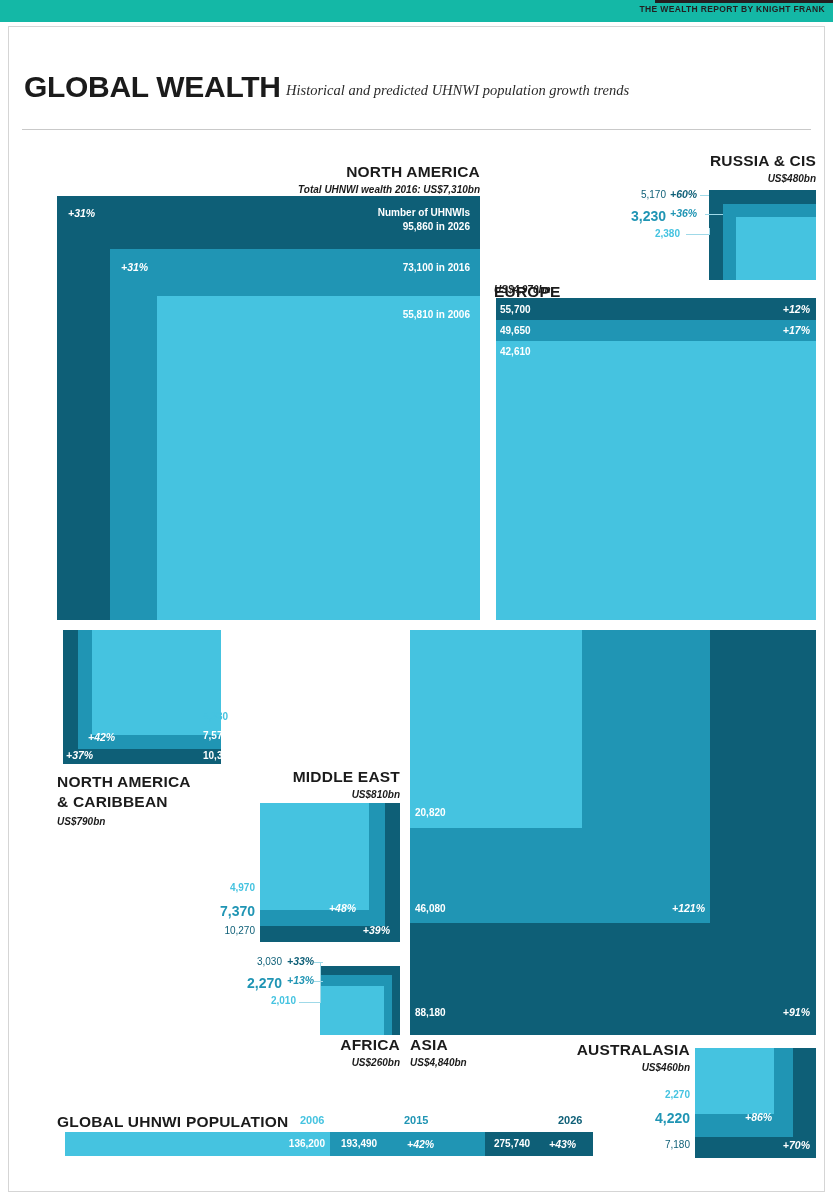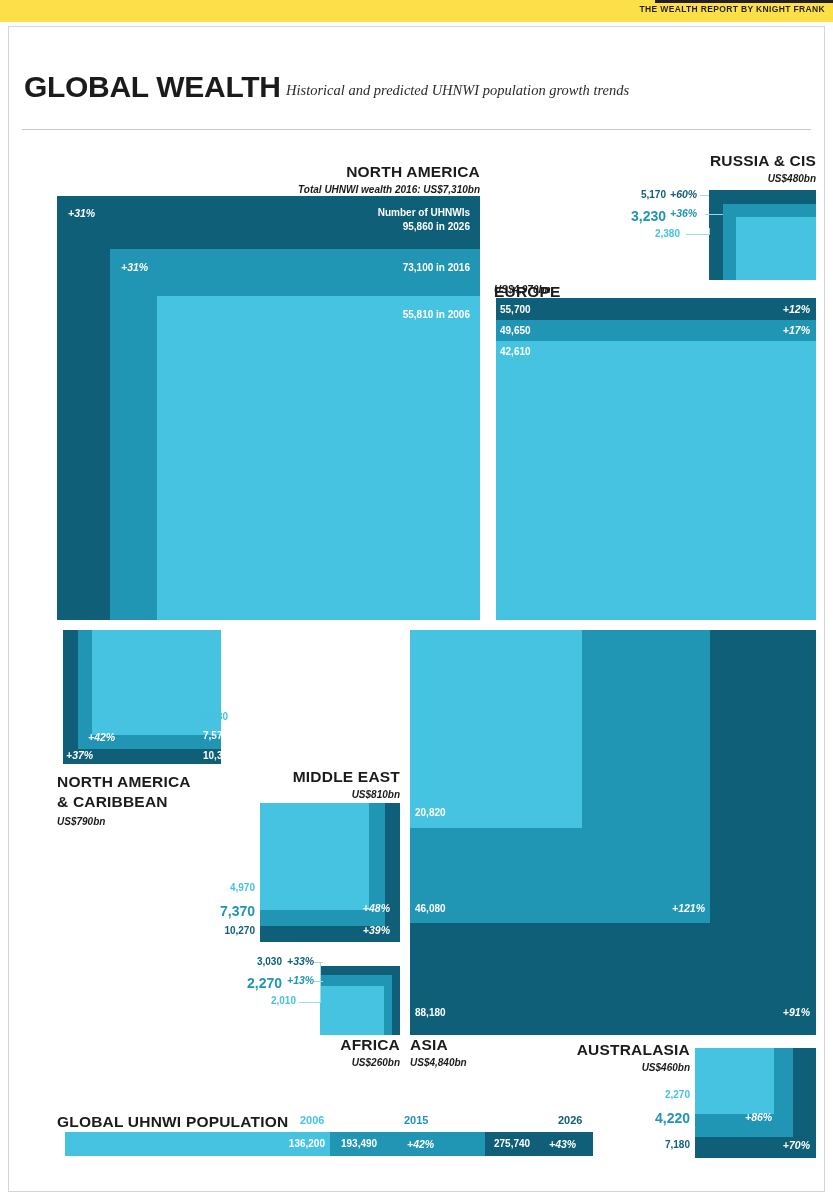--- a/index.html
+++ b/index.html
@@ -9,21 +9,21 @@
     font-family:"Liberation Sans", sans-serif;
     color:#1b1b1b;
     overflow:hidden;
     position:relative;
   }
   .page{position:absolute;left:0;top:0;width:833px;height:1200px;}
 
   
   .topbar{
     position:absolute;left:0;top:0;width:833px;height:22px;
-    background:#fde047;
+    background:#14b8a6;
   }
   .topbar .rule{
     position:absolute;left:655px;top:0;width:178px;height:3px;background:#231f20;
   }
   .topbar .txt{
     position:absolute;right:8px;top:4px;
     font-size:8.5px;letter-spacing:.35px;font-weight:bold;color:#231f20;
     font-family:"Liberation Sans", sans-serif;
   }
 
@@ -50,21 +50,21 @@
   
   .blk{position:absolute;}
   .c2026{background:#0e5f77;}
   .c2016{background:#2095b4;}
   .c2006{background:#45c3e0;}
 
   .lbl{position:absolute;font-family:"Liberation Sans", sans-serif;white-space:nowrap;}
   .hd{font-size:15.5px;font-weight:bold;letter-spacing:.2px;color:#1b1b1b;}
   .sub{font-size:10px;font-weight:bold;color:#1b1b1b;font-style:italic;}
   .num-w{font-size:10px;font-weight:bold;color:#ffffff;}
-  .num-d{font-size:10px;font-weight:bold;color:#0e5f77;}
+  .num-d{font-size:10px;font-weight:normal;color:#0e5f77;}
   .num-m{font-size:14px;font-weight:bold;color:#2095b4;}
   .num-l{font-size:10px;font-weight:bold;color:#45c3e0;}
   .pct-w{font-size:10.5px;font-weight:bold;font-style:italic;color:#ffffff;}
   .pct-d{font-size:10.5px;font-weight:bold;font-style:italic;color:#0e5f77;}
   .pct-m{font-size:10.5px;font-weight:bold;font-style:italic;color:#2095b4;}
   .tick{position:absolute;background:#9fd9e8;}
 
   .r{text-align:right;}
 </style>
 </head>
@@ -145,21 +145,21 @@
   <div class="blk c2026" style="left:260px;top:803px;width:140px;height:139px;"></div>
   <div class="blk c2016" style="left:260px;top:803px;width:125px;height:123px;"></div>
   <div class="blk c2006" style="left:260px;top:803px;width:109px;height:107px;"></div>
 
   <div class="lbl hd r" style="left:200px;top:768px;width:200px;">MIDDLE EAST</div>
   <div class="lbl sub r" style="left:200px;top:789px;width:200px;">US$810bn</div>
 
   <div class="lbl num-l r" style="left:180px;top:882px;width:75px;">4,970</div>
   <div class="lbl num-m r" style="left:180px;top:903px;width:75px;">7,370</div>
   <div class="lbl num-d r" style="left:180px;top:925px;width:75px;">10,270</div>
-  <div class="lbl pct-w r" style="left:295px;top:902px;width:95px;">+48%</div>
+  <div class="lbl pct-w r" style="left:295px;top:902px;width:95px;text-align:center;">+48%</div>
   <div class="lbl pct-w r" style="left:295px;top:924px;width:95px;">+39%</div>
 
   <div class="blk c2026" style="left:320px;top:966px;width:80px;height:69px;"></div>
   <div class="blk c2016" style="left:320px;top:975px;width:72px;height:60px;"></div>
   <div class="blk c2006" style="left:320px;top:986px;width:64px;height:49px;"></div>
 
   <div class="lbl num-d r" style="left:222px;top:956px;width:60px;">3,030</div>
   <div class="lbl num-m r" style="left:222px;top:975px;width:60px;">2,270</div>
   <div class="lbl num-l r" style="left:236px;top:995px;width:60px;">2,010</div>
   <div class="lbl pct-d" style="left:287px;top:955px;">+33%</div>

